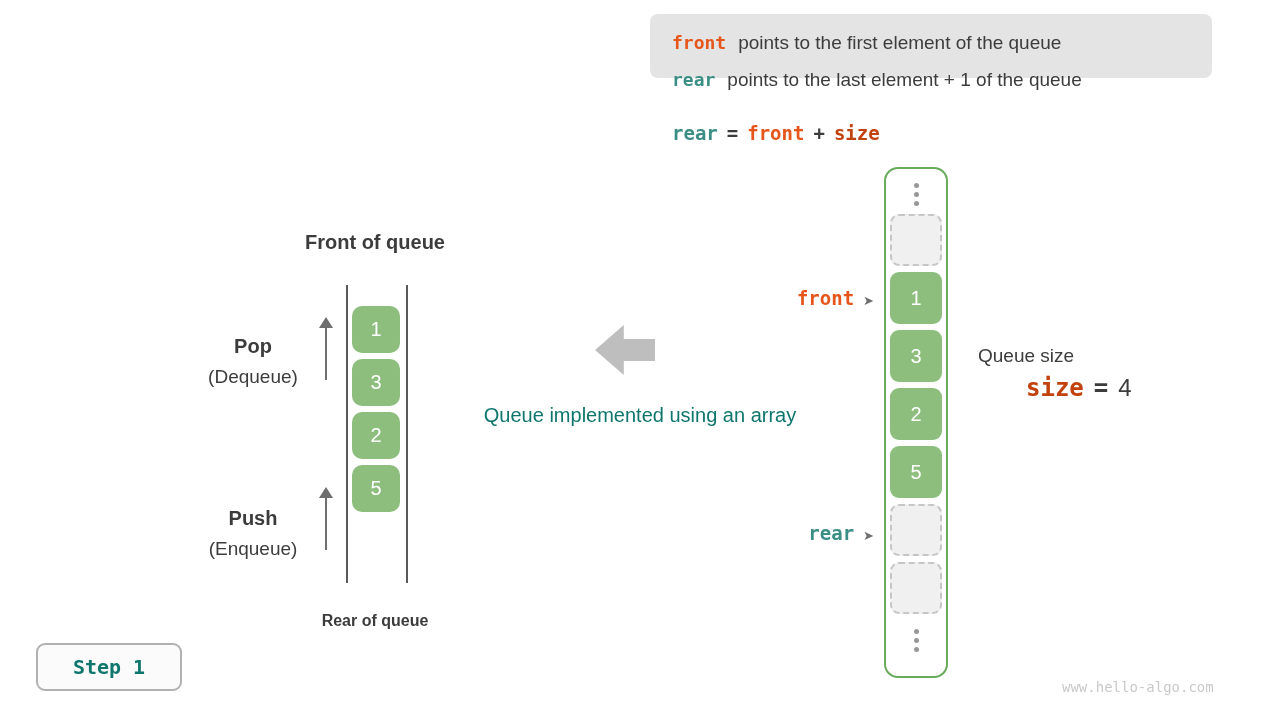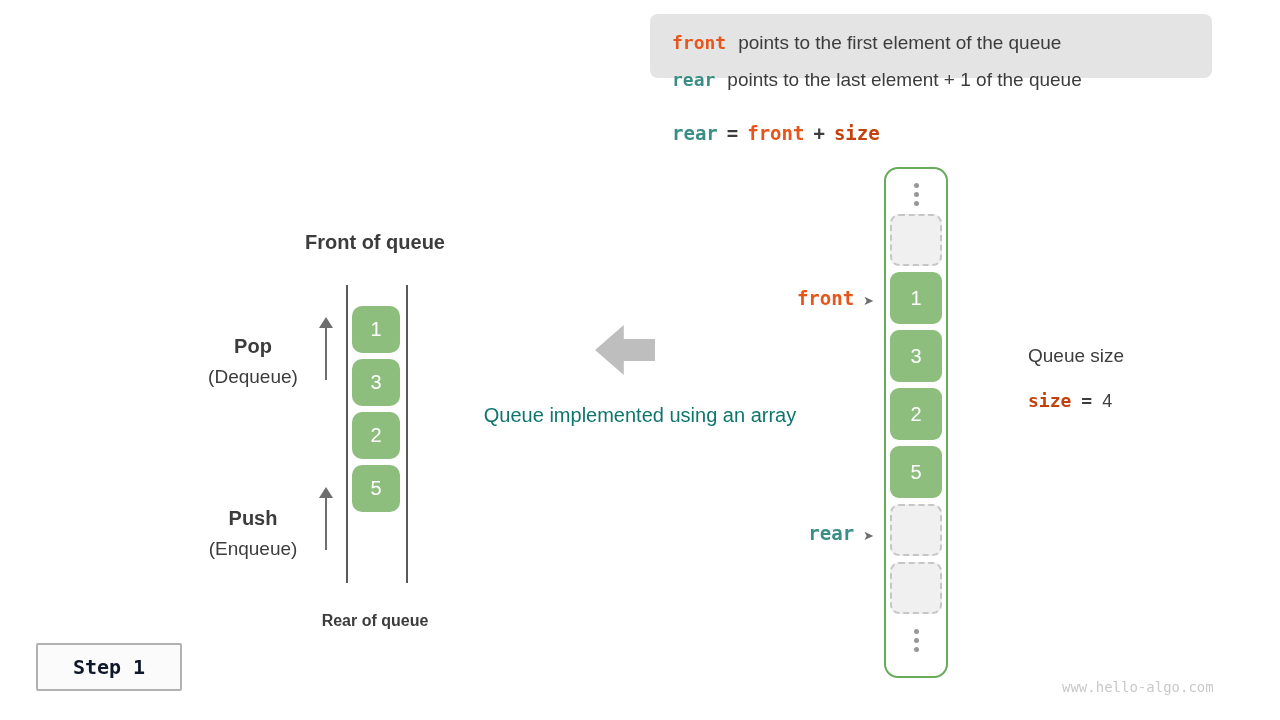--- a/index.html
+++ b/index.html
@@ -85,31 +85,31 @@
   .slot.filled { background: #8dbe7e; color: #ffffff; }
   .s0 { top: 45px; }  .s1 { top: 103px; } .s2 { top: 161px; } .s3 { top: 219px; }
   .s4 { top: 277px; } .s5 { top: 335px; } .s6 { top: 393px; }
 
   .pointer { position: absolute; width: 184px; left: 690px; text-align: right; font-size: 19px; white-space: nowrap; }
   .pointer-front { top: 287px; }
   .pointer-rear  { top: 522px; }
   .pointer .tri { font-family: "Liberation Sans", sans-serif; font-size: 13px; color: #6e6e6e; margin-left: 9px; font-weight: normal; }
 
   
-  .queue-size { position: absolute; left: 1028px; top: 343px; }
+  .queue-size { position: absolute; left: 978px; top: 343px; }
   .queue-size .qs-label { font-size: 19px; line-height: 26px; }
-  .queue-size .qs-value { font-size: 18px; line-height: 64px; white-space: nowrap; }
+  .queue-size .qs-value { font-size: 24px; line-height: 38px; white-space: nowrap; margin-left: 48px; }
   .queue-size .qs-value span { margin-right: 10px; }
 
   
   .step-badge {
     position: absolute; left: 36px; top: 643px; width: 146px; height: 48px;
-    background: #fbfbfb; border: 2px solid #b1b1b1; border-radius: 2px;
+    background: #fbfbfb; border: 2px solid #b1b1b1; border-radius: 9px;
     text-align: center; line-height: 44px;
-    font-size: 20px; color: #0f172a;
+    font-size: 20px; color: #0f766e;
   }
   .watermark {
     position: absolute; left: 1062px; top: 679px;
     font-family: "DejaVu Sans Mono", monospace; font-size: 14px; color: #c9c9c9;
   }
 </style>
 </head>
 <body>
 
 <div class="canvas">

